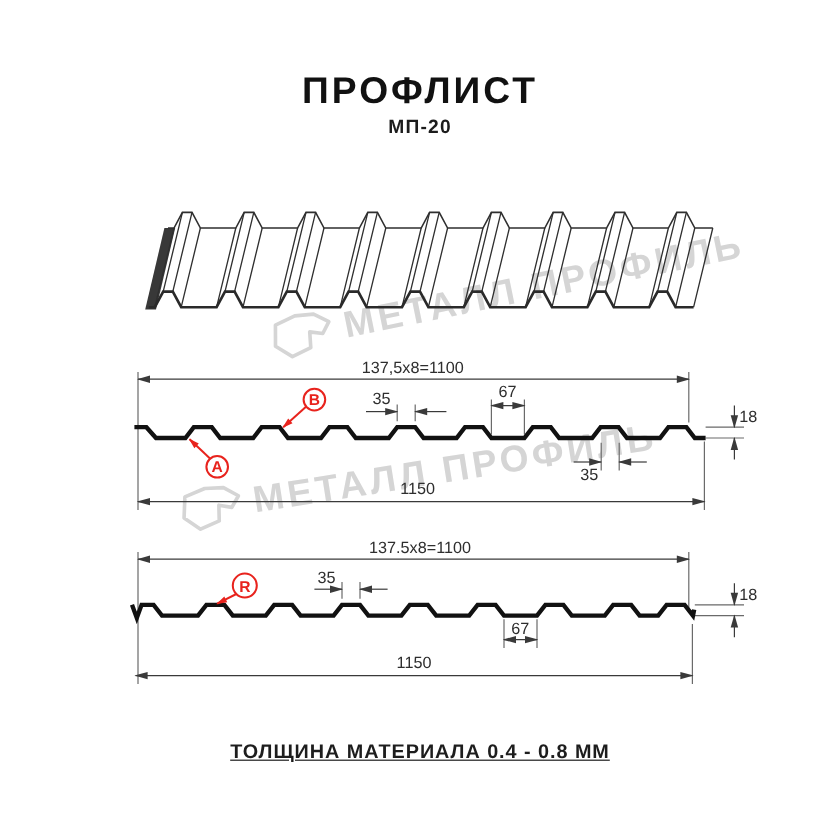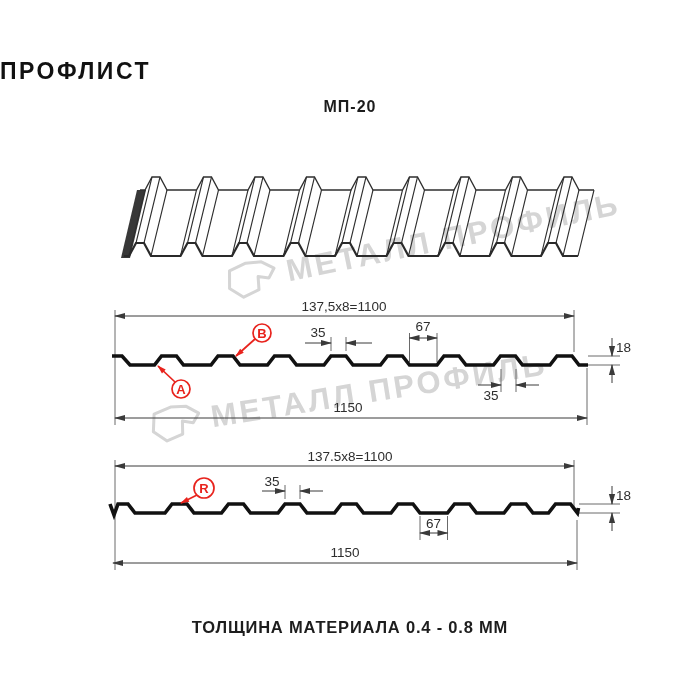--- a/index.html
+++ b/index.html
@@ -1,23 +1,23 @@
 <!DOCTYPE html>
 <html><head>
 <meta charset="utf-8">
 <style>
   html,body{margin:0;padding:0;background:#ffffff;}
   #stage{position:relative;width:700px;height:700px;background:#ffffff;overflow:hidden;
          font-family:"Liberation Sans",sans-serif;}
-  .title{position:absolute;left:0;top:58px;width:700px;text-align:left;
-         font-size:23px;font-weight:bold;letter-spacing:2.5px;color:#111111;}
+  .title{position:absolute;left:0;top:58px;width:700px;text-align:center;
+         font-size:31px;font-weight:bold;letter-spacing:2.5px;color:#111111;}
   .subtitle{position:absolute;left:0;top:98px;width:700px;text-align:center;
          font-size:16px;font-weight:bold;letter-spacing:1px;color:#1c1c1c;}
   .footer{position:absolute;left:0;top:618px;width:700px;text-align:center;
-         font-size:16.5px;font-weight:bold;letter-spacing:0.8px;color:#1d1d1d;}
+         font-size:16.5px;font-weight:bold;letter-spacing:0.8px;color:#1d1d1d;text-decoration:underline;}
   .wm{position:absolute;display:flex;align-items:center;gap:10px;color:#d5d5d5;
       font-weight:bold;font-size:31px;letter-spacing:3px;white-space:nowrap;
       transform-origin:0 50%;z-index:1;}
   .wm svg{flex:0 0 auto;}
   #wm1{left:226px;top:265px;transform:rotate(-11.5deg);}
   #wm2{left:150px;top:408px;transform:rotate(-9deg);}
   #drawing{position:absolute;left:0;top:0;z-index:2;}
   #drawing text{font-family:"Liberation Sans",sans-serif;font-size:13.5px;fill:#2e2e2e;}
   #drawing text.rlab{font-size:13px;font-weight:bold;fill:#e8231d;}
   .ext{stroke:#6a6a6a;stroke-width:1;fill:none;}

